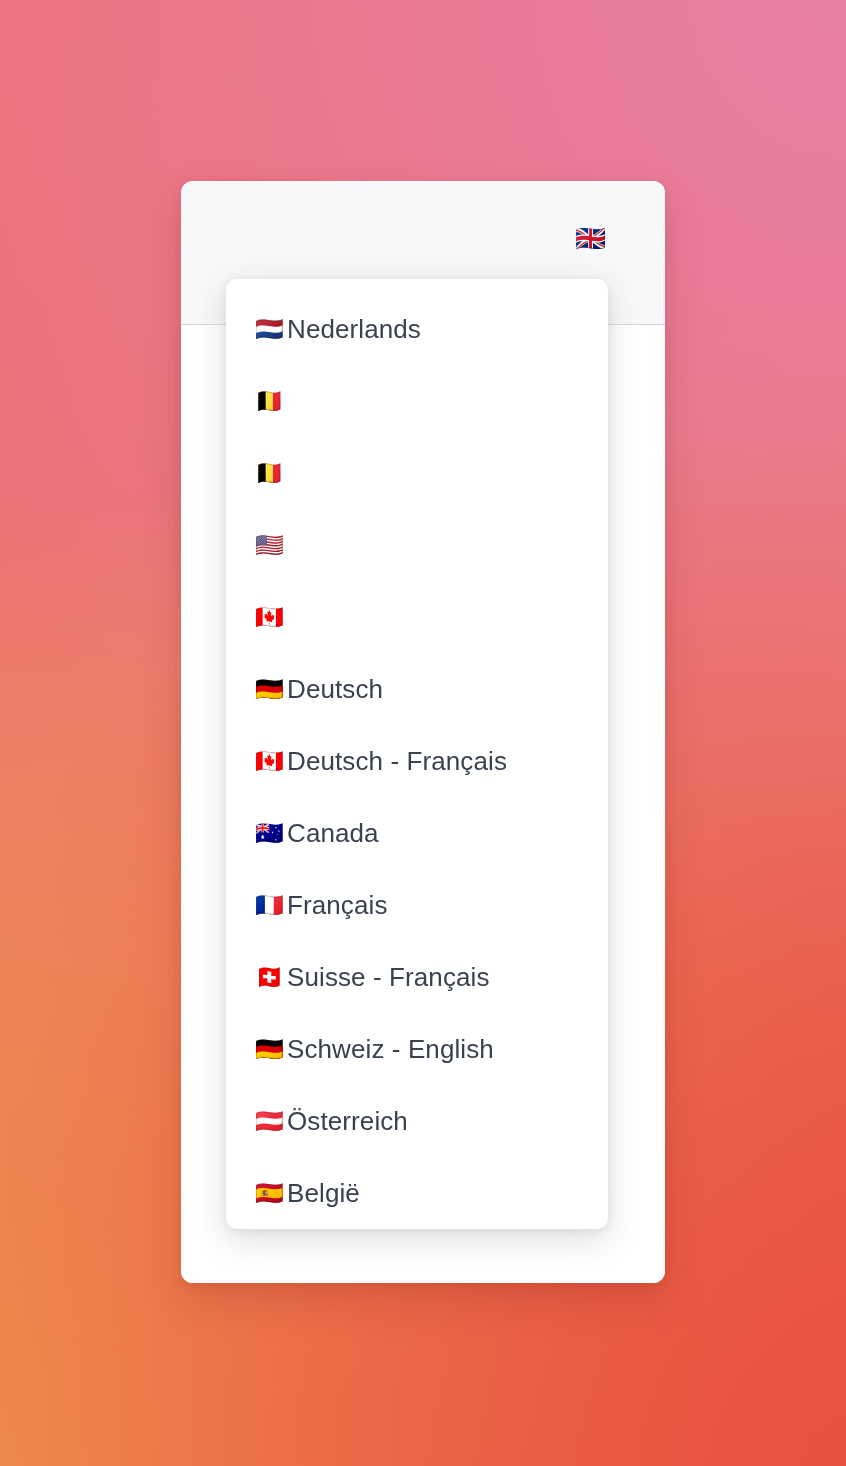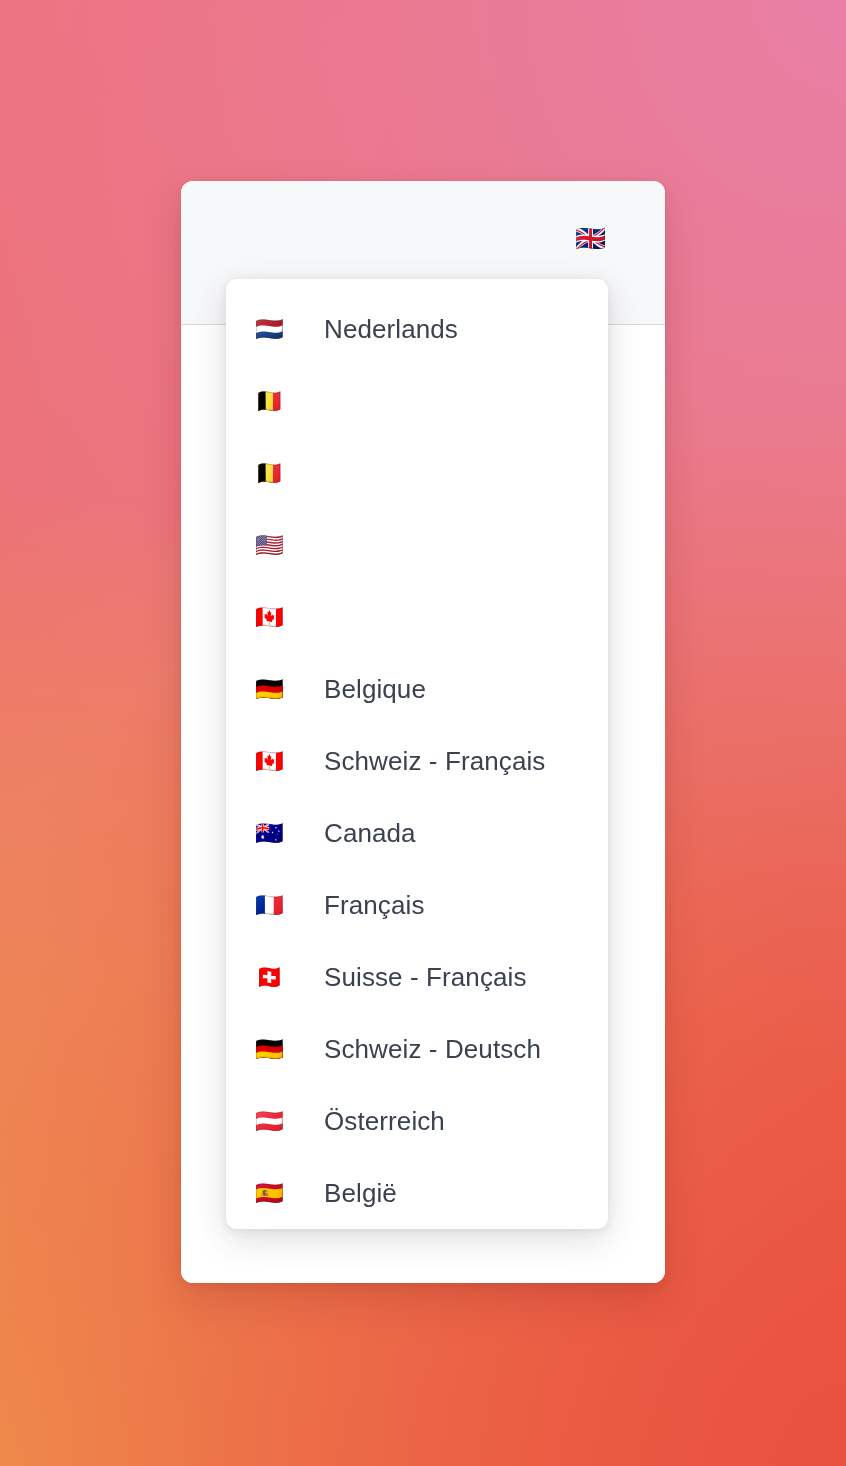--- a/index.html
+++ b/index.html
@@ -113,21 +113,20 @@
     flex: 0 0 32px;
     text-align: left;
     font-family: "DejaVu Sans", sans-serif;
   }
 
   .menu-item .label {
     font-size: 26px;
     color: #3a424f;
     letter-spacing: 0.1px;
     font-family: "Liberation Sans", "DejaVu Sans", sans-serif;
-    margin-left: 37px;
   }
 </style>
 </head>
 <body>
 
 <div id="stage">
 
   <div id="card">
 
     <div id="card-header">
@@ -153,41 +152,41 @@
         <span class="flag">🇧🇪</span>
       </div>
       <div class="menu-item">
         <span class="flag">🇺🇸</span>
       </div>
       <div class="menu-item">
         <span class="flag">🇨🇦</span>
       </div>
       <div class="menu-item">
         <span class="flag">🇩🇪</span>
-        <span class="label">Belgique</span>
+        <span class="label">Deutsch</span>
       </div>
       <div class="menu-item">
         <span class="flag">🇨🇦</span>
-        <span class="label">Schweiz - Français</span>
+        <span class="label">Deutsch - Français</span>
       </div>
       <div class="menu-item">
         <span class="flag">🇦🇺</span>
         <span class="label">Canada</span>
       </div>
       <div class="menu-item">
         <span class="flag">🇫🇷</span>
         <span class="label">Français</span>
       </div>
       <div class="menu-item">
         <span class="flag">🇨🇭</span>
         <span class="label">Suisse - Français</span>
       </div>
       <div class="menu-item">
         <span class="flag">🇩🇪</span>
-        <span class="label">Schweiz - Deutsch</span>
+        <span class="label">Schweiz - English</span>
       </div>
       <div class="menu-item">
         <span class="flag">🇦🇹</span>
         <span class="label">Österreich</span>
       </div>
       <div class="menu-item">
         <span class="flag">🇪🇸</span>
         <span class="label">België</span>
       </div>
     </div>

